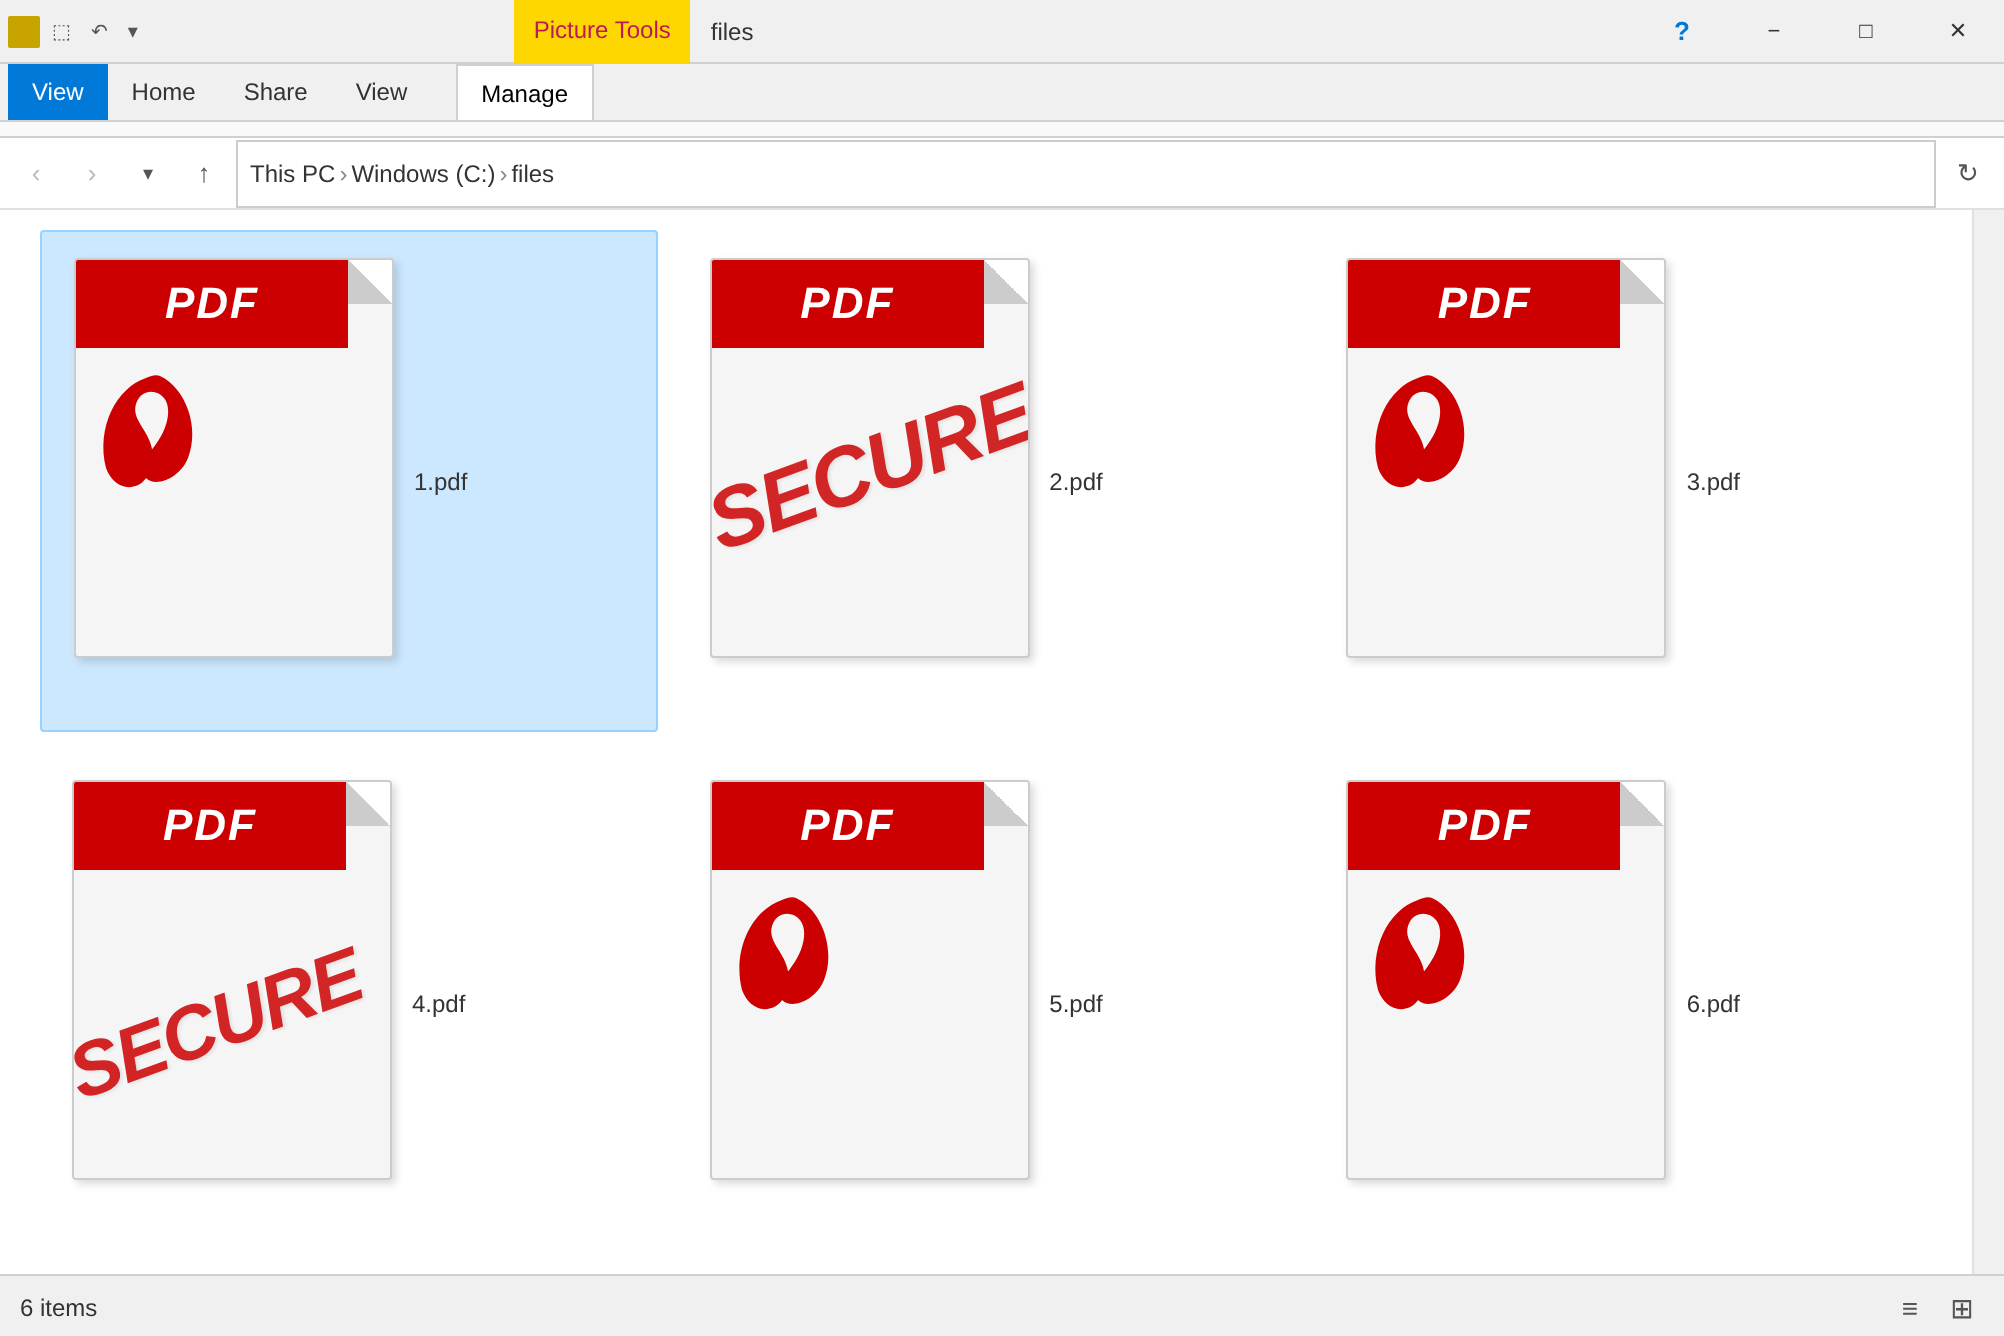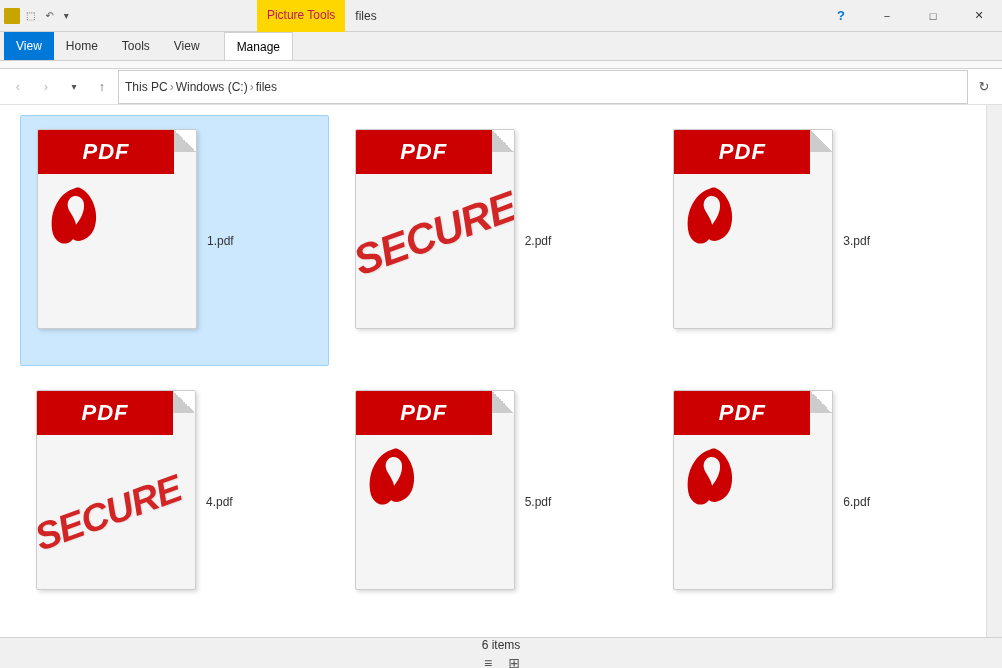--- a/index.html
+++ b/index.html
@@ -250,21 +250,20 @@
 
     
     .status-bar {
       height: 32px;
       background: #f0f0f0;
       border-top: 1px solid #d0d0d0;
       display: flex;
       align-items: center;
       padding: 0 10px;
       justify-content: space-between;
-      flex-direction: column;
     }
     .status-left { font-size: 12px; color: #333; }
     .status-right { display: flex; gap: 4px; align-items: center; }
     .view-btn {
       width: 22px;
       height: 22px;
       display: flex;
       align-items: center;
       justify-content: center;
       cursor: pointer;
@@ -303,21 +302,21 @@
     <div class="wm-btn">−</div>
     <div class="wm-btn">□</div>
     <div class="wm-btn close">✕</div>
   </div>
 </div>
 
 <div class="ribbon">
   <div class="ribbon-tabs">
     <div class="ribbon-tab file-tab">View</div>
     <div class="ribbon-tab">Home</div>
-    <div class="ribbon-tab">Tools</div>
+    <div class="ribbon-tab">Share</div>
     <div class="ribbon-tab">View</div>
     <div class="ribbon-tab active">Manage</div>
   </div>
   <div class="ribbon-content"></div>
 </div>
 
 <div class="address-bar">
   <div class="nav-btn disabled">‹</div>
   <div class="nav-btn disabled">›</div>
   <div class="nav-btn" style="font-size:10px;">▾</div>

